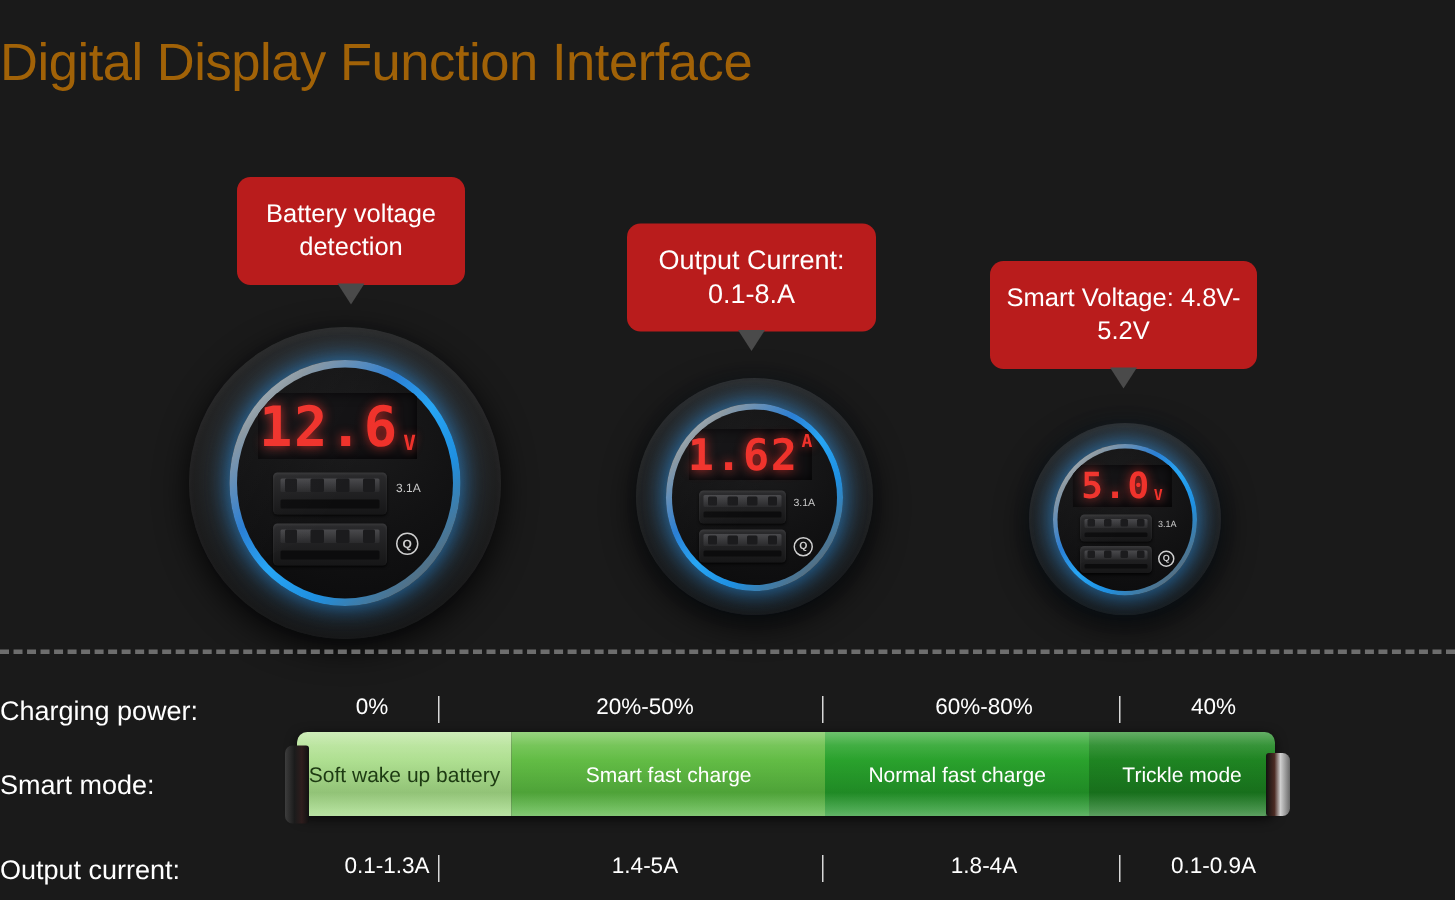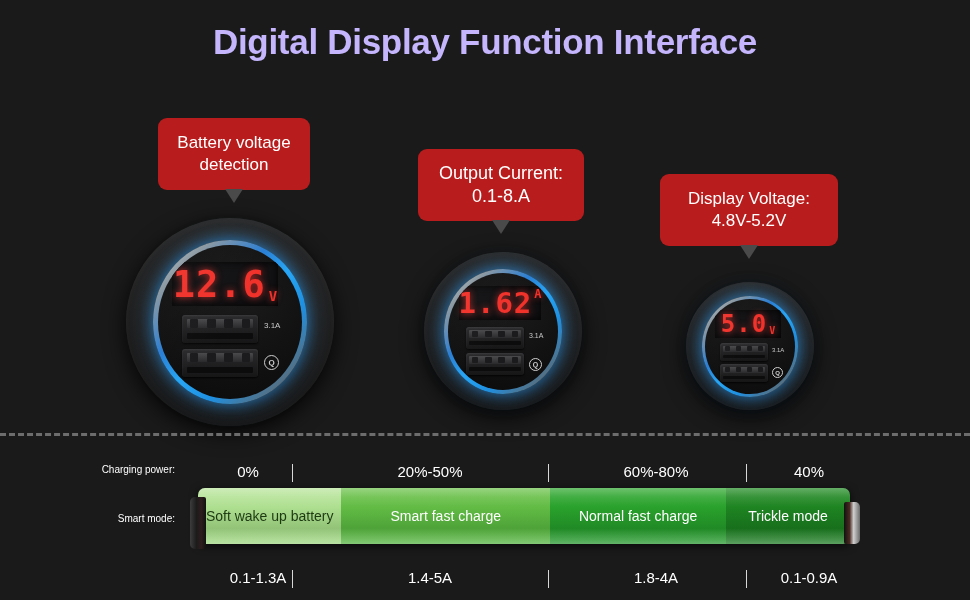--- a/index.html
+++ b/index.html
@@ -8,22 +8,22 @@
     background:#1a1a1a;
     font-family:"Liberation Sans",sans-serif;
     overflow:hidden;position:relative;
     -webkit-font-smoothing:antialiased;
   }
   .stage{position:absolute;inset:0;}
 
   
   .title{
     position:absolute;left:0;right:0;top:22px;
-    text-align:center;color:#c4b5fd;
-    font-size:35px;font-weight:bold;letter-spacing:-0.3px;
+    text-align:left;color:#a16207;
+    font-size:35px;font-weight:normal;letter-spacing:-0.3px;
   }
   .subtitle{
     position:absolute;left:0;right:0;top:76px;
     text-align:center;color:#f2f2f2;
     font-size:17px;
   }
 
   
   .bubble{
     position:absolute;
@@ -139,21 +139,21 @@
 
   
   .divider{
     position:absolute;left:0;right:0;top:433px;height:0;
     border-top:3px dashed #6d6d6d;
   }
 
   
   .row-label{
     position:absolute;left:0;width:175px;
-    text-align:right;color:#fff;font-size:10px;
+    color:#fff;font-size:18px;
   }
   #lbl-power{top:464px;}
   #lbl-mode{top:513px;}
   #lbl-current{top:570px;}
 
   .cellrow{position:absolute;left:190px;width:680px;height:22px;}
   #row-power{top:463px;}
   #row-current{top:569px;}
   .cellrow .cell{
     position:absolute;text-align:center;color:#fff;font-size:15px;
@@ -213,21 +213,21 @@
 
   <div class="bubble" id="bubble1">
     <span>Battery voltage detection</span>
     <span class="tail"></span>
   </div>
   <div class="bubble" id="bubble2">
     <span>Output Current: 0.1-8.A</span>
     <span class="tail"></span>
   </div>
   <div class="bubble" id="bubble3">
-    <span>Display Voltage: 4.8V-5.2V</span>
+    <span>Smart Voltage: 4.8V-5.2V</span>
     <span class="tail"></span>
   </div>
 
   <div class="device" style="left:126px;top:218px;width:208px;height:208px;">
     <div class="dev-outer"></div>
     <div class="dev-glow" style="left:10px;top:10px;right:10px;bottom:10px;"></div>
     <div class="dev-ring" style="left:27px;top:22px;width:154px;height:164px;"></div>
     <div class="dev-face" style="left:32px;top:27px;width:144px;height:154px;">
       <div class="lcd" style="left:14px;top:17px;width:106px;height:44px;">
         <span class="digits" style="font-size:37px;">12.6</span>
@@ -329,20 +329,21 @@
       <div class="qc-icon" style="left:67px;top:68px;width:9px;height:9px;">
         <span style="font-size:6px;">Q</span>
       </div>
     </div>
   </div>
 
   <div class="divider"></div>
 
   <div class="row-label" id="lbl-power">Charging power:</div>
   <div class="row-label" id="lbl-mode">Smart mode:</div>
+  <div class="row-label" id="lbl-current">Output current:</div>
 
   <div class="cellrow" id="row-power">
     <span class="cell" style="left:58px;">0%</span>
     <span class="sep" style="left:102px;"></span>
     <span class="cell" style="left:240px;">20%-50%</span>
     <span class="sep" style="left:358px;"></span>
     <span class="cell" style="left:466px;">60%-80%</span>
     <span class="sep" style="left:556px;"></span>
     <span class="cell" style="left:619px;">40%</span>
   </div>

